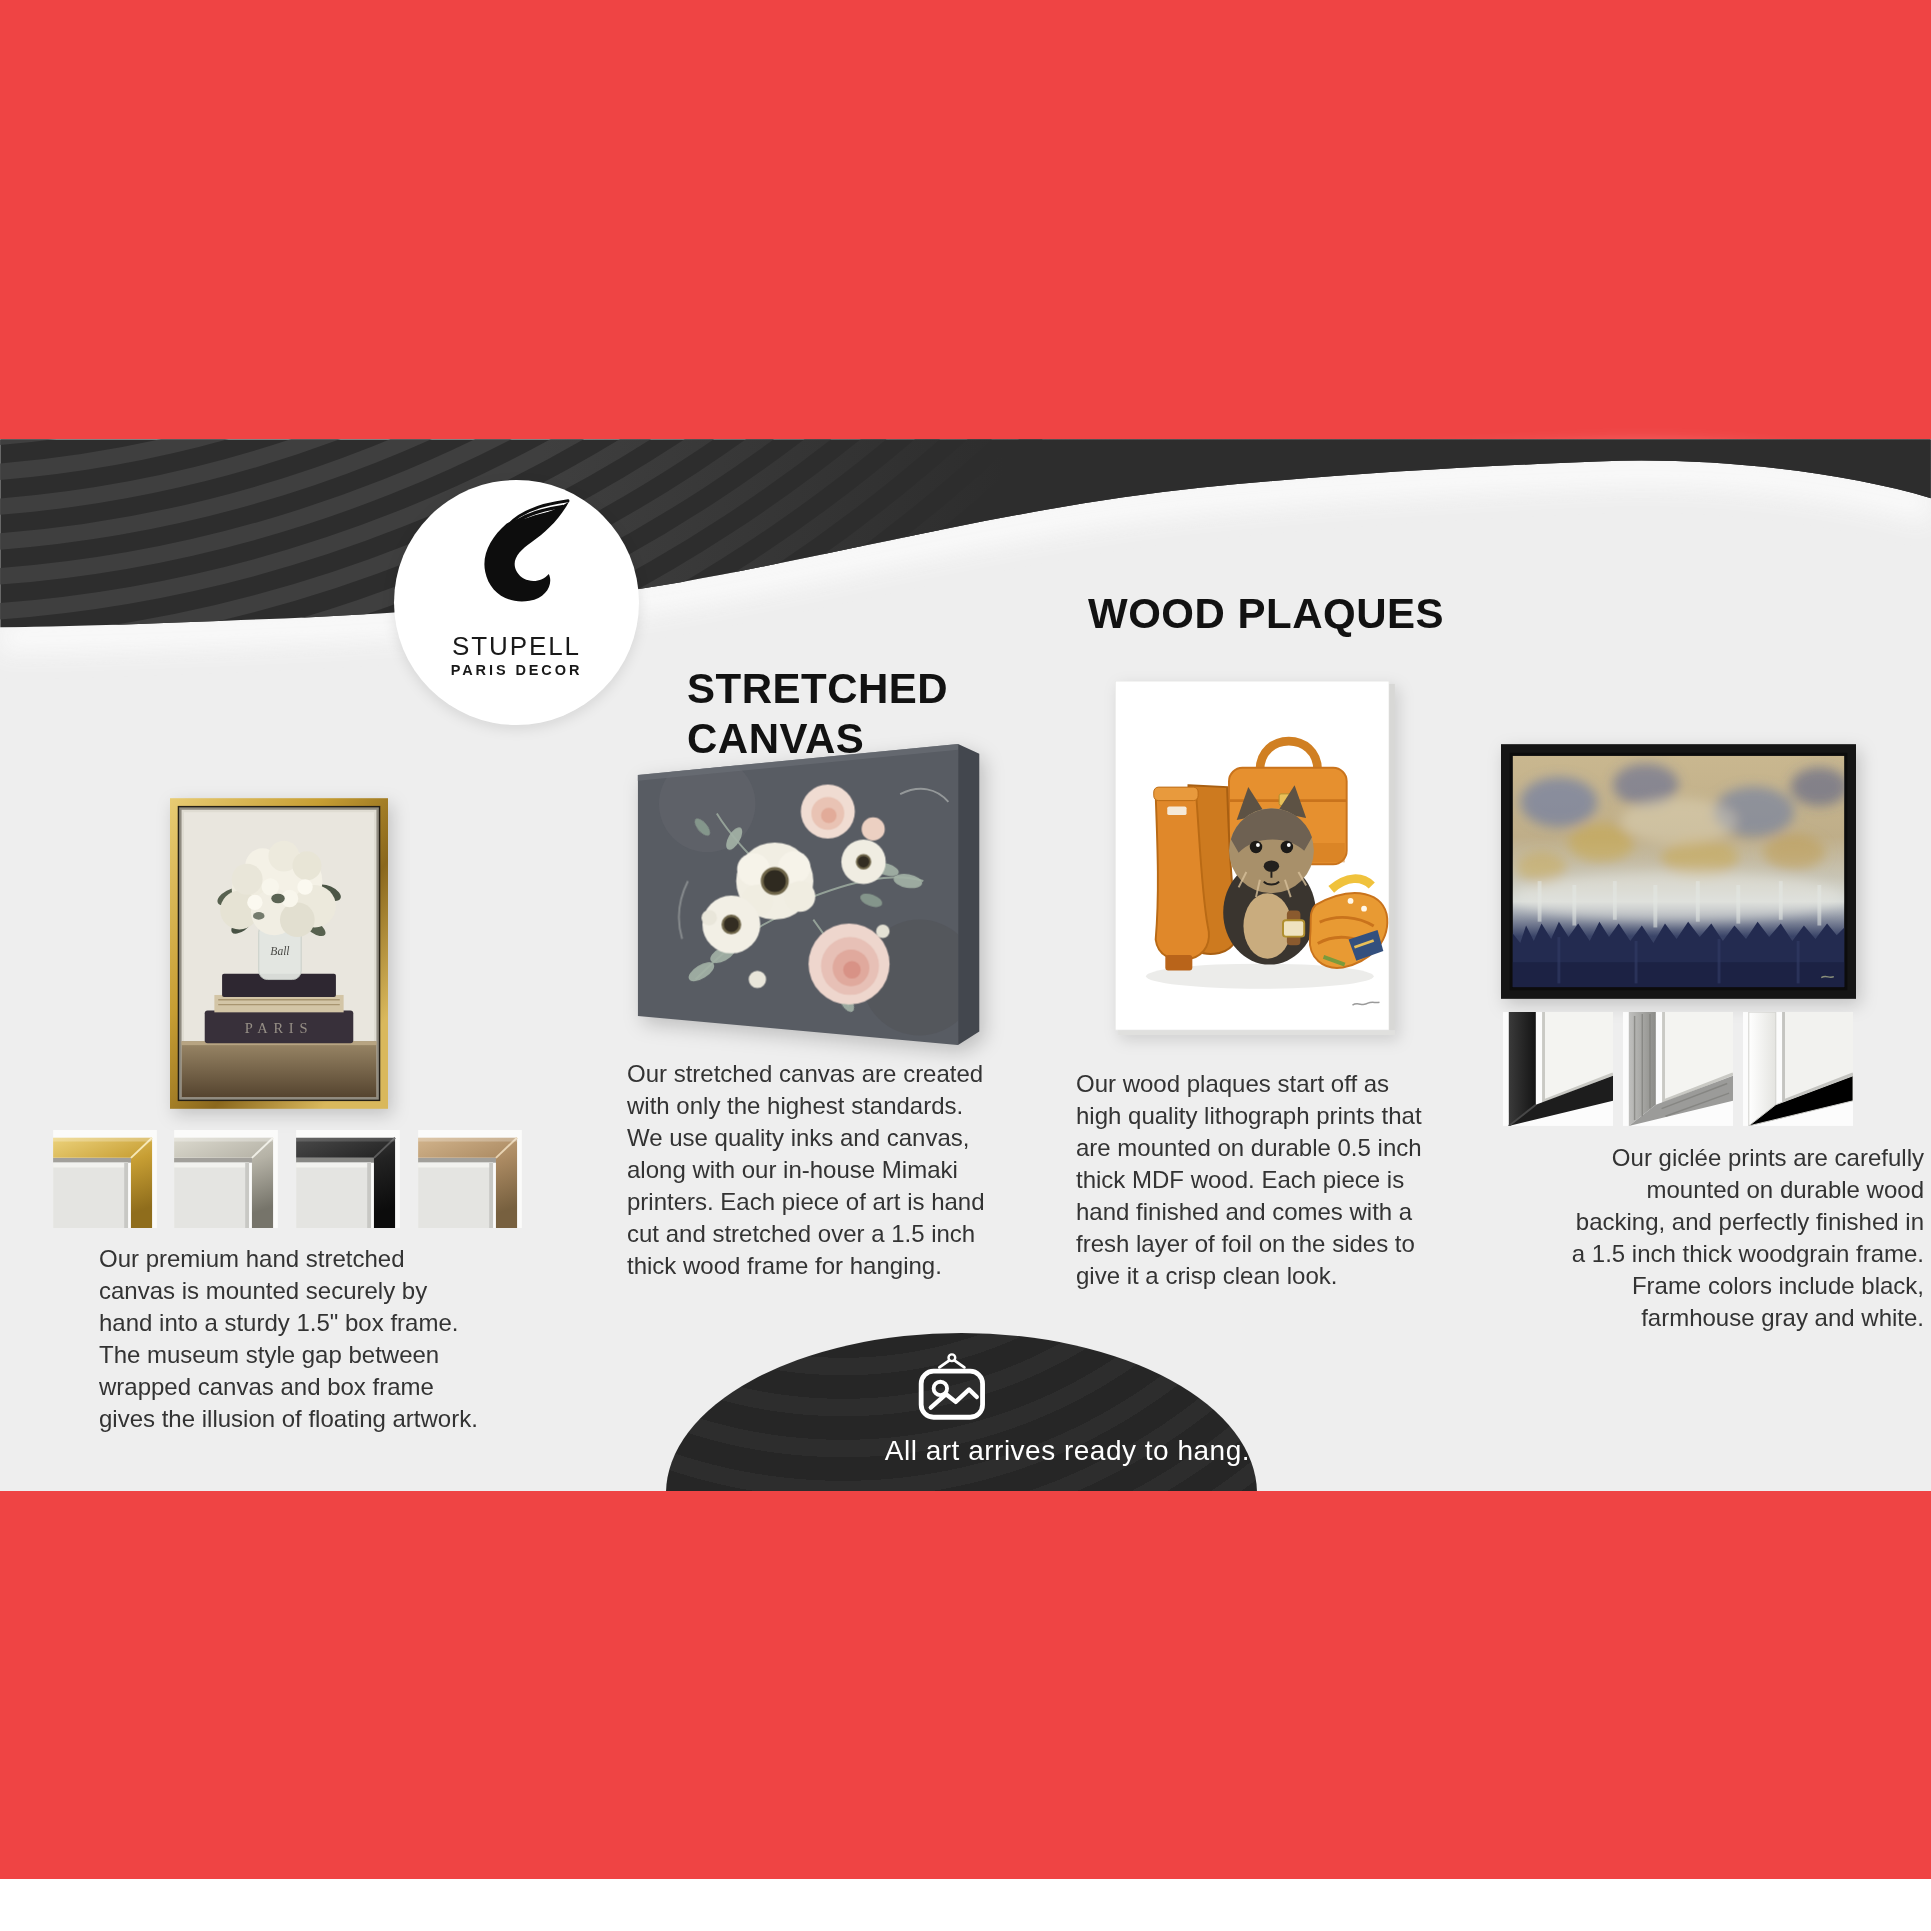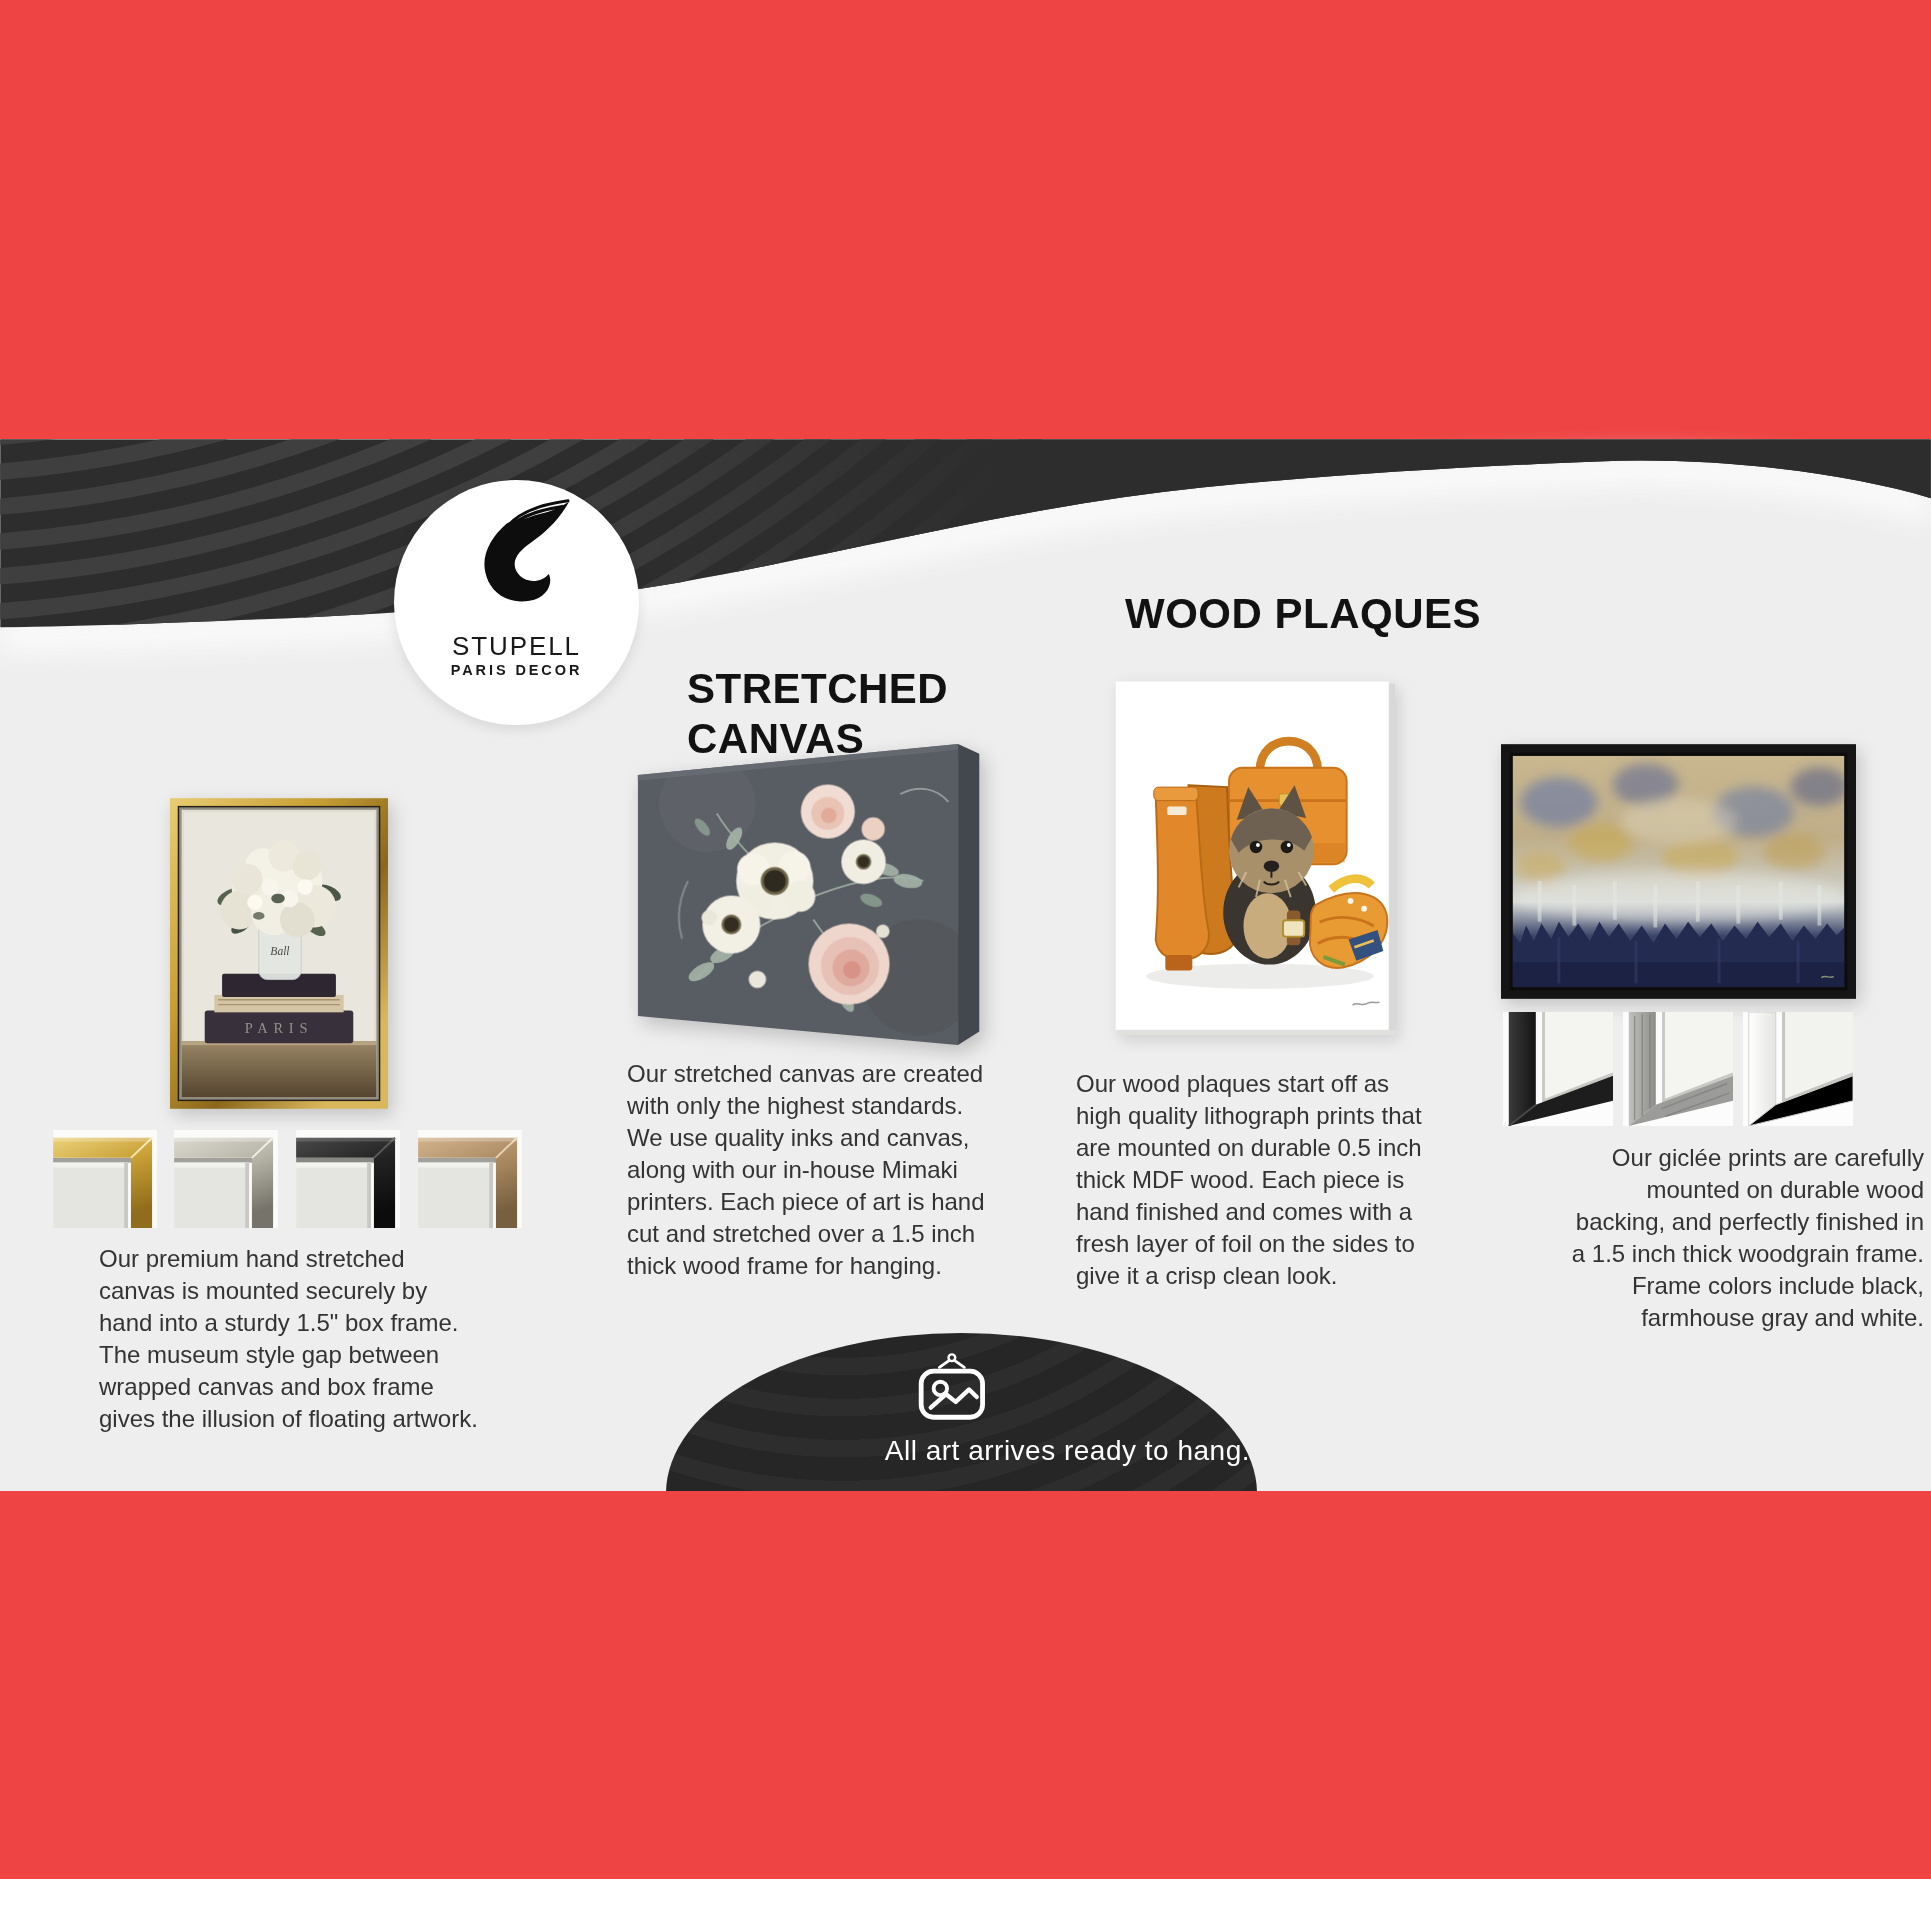--- a/index.html
+++ b/index.html
@@ -14,21 +14,21 @@
   .brand-name{position:absolute;left:0;top:151px;width:245px;text-align:center;
               font-size:26px;letter-spacing:1.9px;color:#191919;font-weight:500;}
   .brand-tagline{position:absolute;left:0;top:182px;width:245px;text-align:center;
               font-size:14.5px;letter-spacing:2.9px;color:#191919;font-weight:700;}
   
   .heading{position:absolute;font-weight:700;font-size:42px;line-height:50px;color:#121212;
            letter-spacing:0.5px;white-space:pre-line;}
   .para{position:absolute;font-size:24px;line-height:32px;color:#333333;white-space:pre-line;}
   #h-floating{left:73px;top:687px;}
   #h-stretched{left:687px;top:664px;}
-  #h-wood{left:1088px;top:589px;margin-left:37px;}
+  #h-wood{left:1088px;top:589px;}
   #h-giclee{left:1504px;top:666px;}
   #p-floating{left:99px;top:1243px;width:521px;}
   #p-stretched{left:627px;top:1058px;width:434px;}
   #p-wood{left:1076px;top:1068px;width:425px;}
   #p-giclee{left:1503px;top:1142px;width:421px;text-align:right;}
   
   .art{position:absolute;}
   #art-floating{left:170px;top:798px;filter:drop-shadow(4.8px 6.8px 8.7px rgba(0,0,0,.18));}
   #art-stretched{left:630px;top:736px;filter:drop-shadow(5.8px 7.7px 9.7px rgba(0,0,0,.20));}
   #art-wood{left:1115px;top:681px;filter:drop-shadow(4.8px 5.8px 7.7px rgba(0,0,0,.13));}

